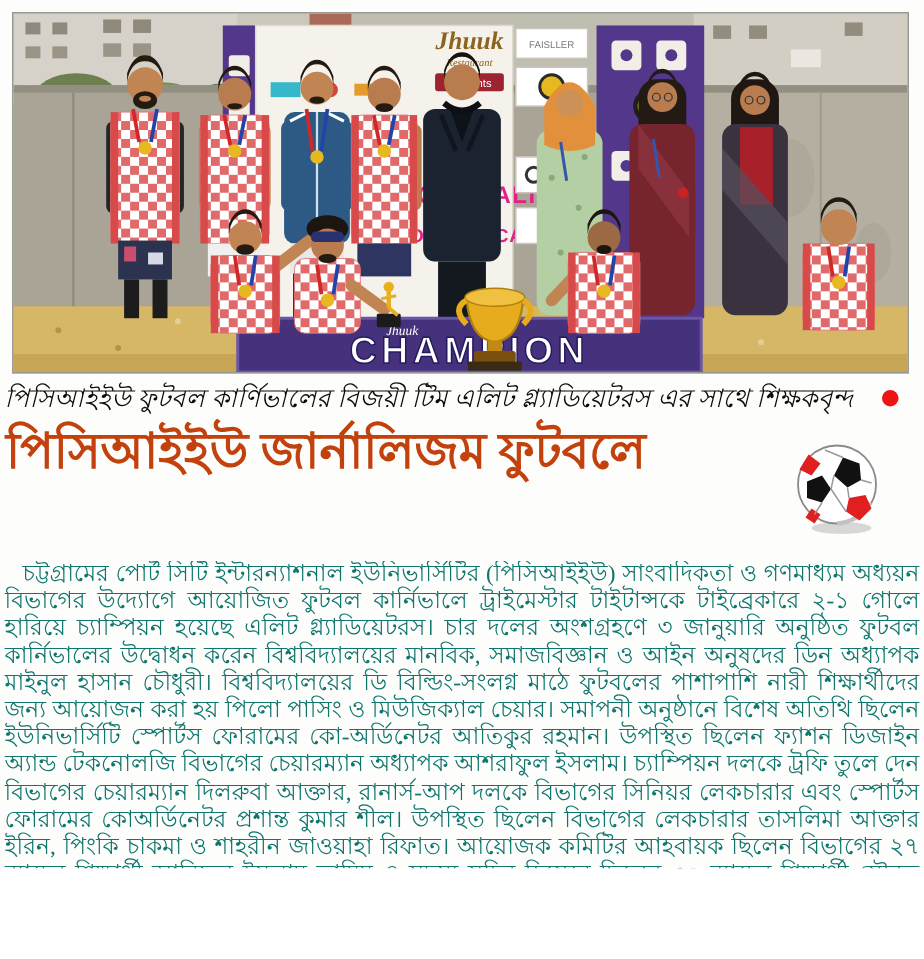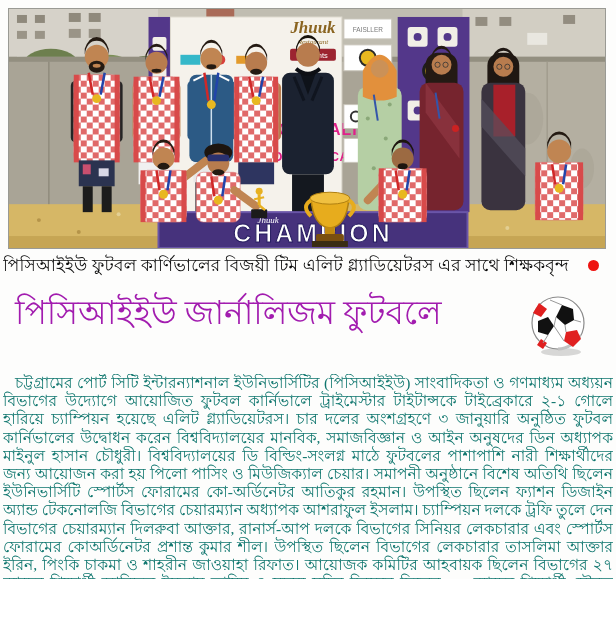--- a/index.html
+++ b/index.html
@@ -12,30 +12,30 @@
   .photo-frame{
     position:absolute;left:8px;top:8px;width:598px;height:241px;
     border:1px solid #9a9a94;background:#b9b6aa;box-sizing:border-box;
   }
   .photo-frame svg{display:block;width:100%;height:100%;}
   .caption-row{
     position:absolute;left:3px;top:252px;width:610px;height:27px;
     display:flex;align-items:center;justify-content:space-between;
   }
   .caption{
-    font-size:17px;letter-spacing:0.2px;color:#0a0a0a;
+    font-style:italic;font-size:17px;letter-spacing:0.2px;color:#0a0a0a;
     white-space:nowrap;overflow:hidden;text-align:right;
   }
   .red-dot{
     width:11px;height:11px;border-radius:50%;background:#ee1411;
     margin-right:14px;flex:0 0 auto;
   }
   .headline-wrap{position:absolute;left:3px;top:280px;width:610px;height:95px;}
   .headline{
-    margin:12px;font-size:33px;line-height:42px;font-weight:normal;color:#a21caf;
+    margin:1px;font-size:33px;line-height:42px;font-weight:bold;color:#c2410c;
     width:520px;letter-spacing:0;
   }
   .ball-icon{position:absolute;left:525px;top:14px;width:62px;height:64px;}
   .body-text{
     position:absolute;left:3px;top:374px;width:610px;height:256px;
     margin:0;font-size:15.5px;line-height:18.2px;text-align:justify;
     text-indent:12px;color:#0f766e;overflow:hidden;
   }
   .bottom-divider{
     position:absolute;left:2px;top:633px;width:600px;height:5px;

